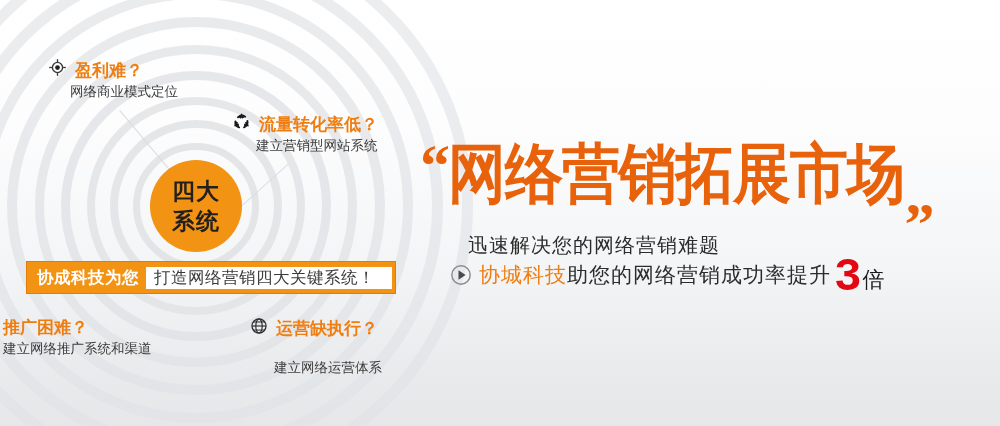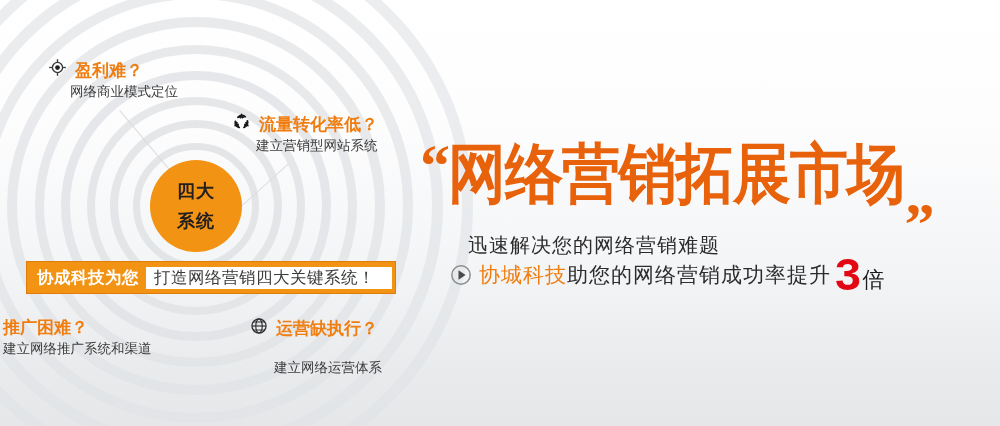--- a/index.html
+++ b/index.html
@@ -21,21 +21,21 @@
   }
   
   #core-circle{
     position:absolute;left:150px;top:160px;width:92px;height:92px;
     border-radius:50%;background:#f39313;
     box-shadow:0 0 0 0 rgba(0,0,0,0);
     display:flex;flex-direction:column;align-items:center;justify-content:center;
     z-index:6;
   }
   #core-circle .cl{
-    color:#221f1f;font-weight:bold;font-size:18px;line-height:30px;
+    color:#221f1f;font-weight:bold;font-size:23px;line-height:30px;
     letter-spacing:1px;white-space:nowrap;
   }
   
   .connector{position:absolute;background:#dadde0;transform-origin:0 0;z-index:2;height:1px;}
   
   .feat{position:absolute;z-index:7;}
   .feat .ftop{display:flex;align-items:flex-end;gap:8px;}
   .feat .ftitle{
     color:#f07d10;font-size:17px;font-weight:bold;white-space:nowrap;line-height:20px;
   }

